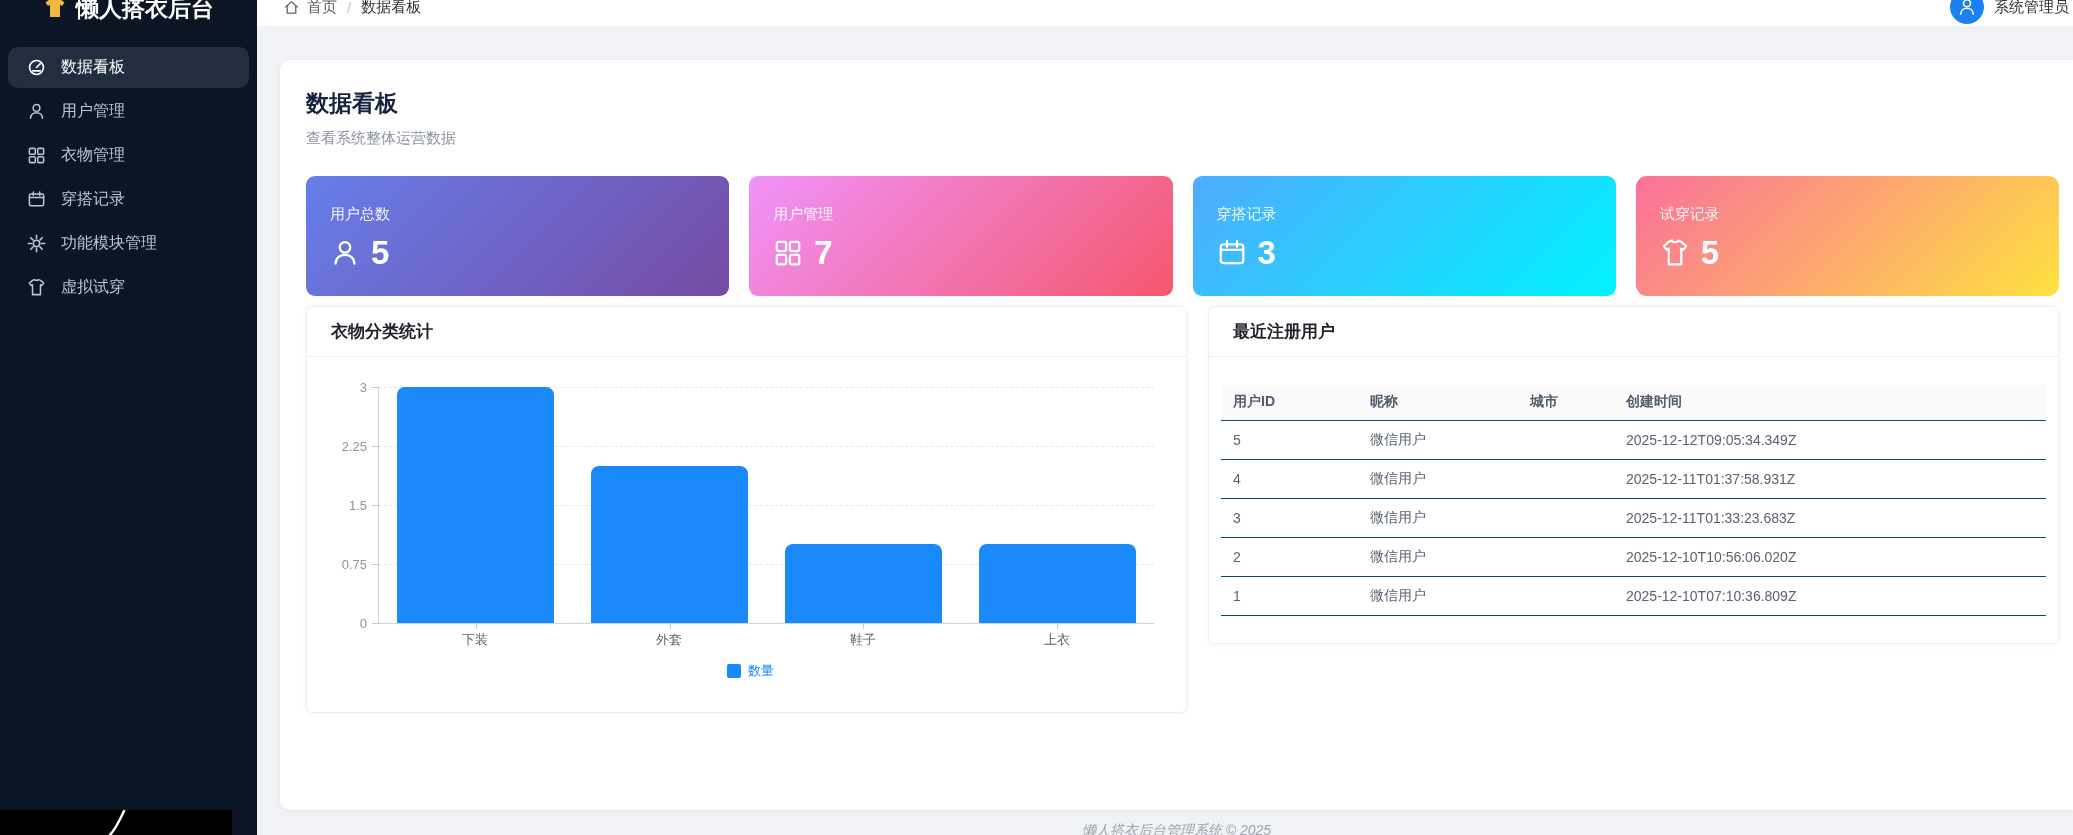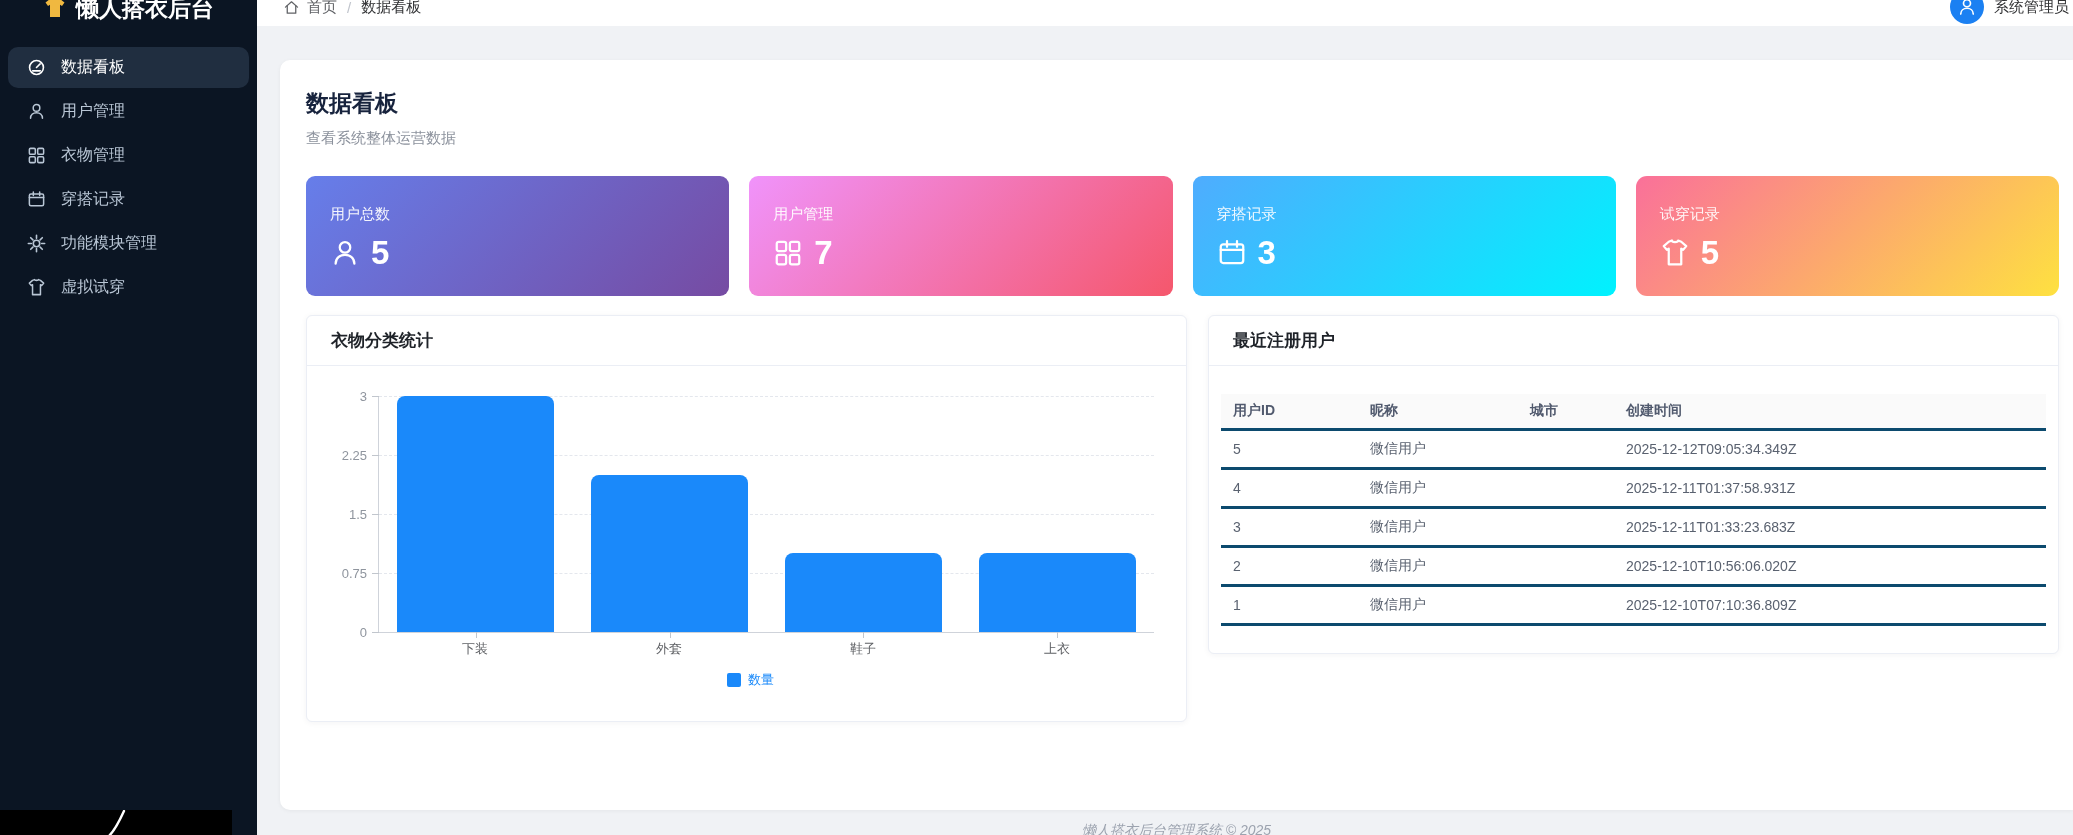--- a/index.html
+++ b/index.html
@@ -54,21 +54,21 @@
 
   
   .cards { display:flex; gap:20px; margin-top:28px; }
   .stat-card { flex:1; height:120px; border-radius:9px; color:#fff; padding:29px 0 0 24px; }
   .stat-label { font-size:15px; opacity:.93; }
   .stat-value-row { margin-top:12px; display:flex; align-items:center; gap:11px; }
   .stat-value-row svg { stroke:#fff; }
   .stat-value { font-size:33px; font-weight:bold; line-height:34px; }
 
   
-  .sections { display:flex; gap:21px; margin-top:19px; align-items:flex-start; }
+  .sections { display:flex; gap:21px; margin-top:10px; align-items:flex-start; }
   .panel { background:#fff; border:1px solid #ebeef5; border-radius:6px; box-shadow:0 1px 6px rgba(31,45,61,.05); }
   .panel-left { width:881px; flex:none; }
   .panel-right { flex:1; }
   .panel-header { padding:13px 24px; font-size:17px; font-weight:bold; color:#1f2329; border-bottom:1px solid #ebeef5; }
 
   
   .chart-body { padding:30px 12px 32px 20px; }
   .chart { position:relative; margin:0 20px 0 51px; height:237px;
            border-left:1px solid #cfd3da; border-bottom:1px solid #cfd3da; }
   .gridline { position:absolute; left:0; right:0; border-top:1px dashed #e4e7ed; }
@@ -81,21 +81,21 @@
   .bar { position:absolute; bottom:0; left:9.5%; width:81%; border-radius:8px 8px 0 0; }
   .xlabels { display:flex; margin:7px 20px 0 51px; }
   .xlabel { flex:1; text-align:center; color:#606266; font-size:13px; }
   .legend { margin-top:13px; display:flex; justify-content:center; align-items:center; gap:7px; cursor:pointer; }
   .legend-swatch { width:14px; height:14px; border-radius:2px; }
   .legend-label { font-size:13px; }
 
   
   .table-body { padding:28px 12px 27px; }
   table { width:100%; border-collapse:collapse; font-size:14px; table-layout:fixed; }
-  th, td { text-align:left; padding:0 12px; border-bottom:3px solid #0c4a6e; overflow:hidden; white-space:nowrap; }
+  th, td { text-align:left; padding:0 12px; border-bottom:1px solid #0c4a6e; overflow:hidden; white-space:nowrap; }
   th { background:#fafafa; color:#515a6e; font-weight:bold; height:35px; }
   td { color:#5a6270; height:39px; }
   .col-0 { width:137px; } .col-1 { width:160px; } .col-2 { width:96px; }
 
   .footer { height:32px; flex:none; padding-top:12px; text-align:center;
             color:#9ca3af; font-size:14px; line-height:17px;font-style:italic; }
 </style>
 </head>
 <body>
 

